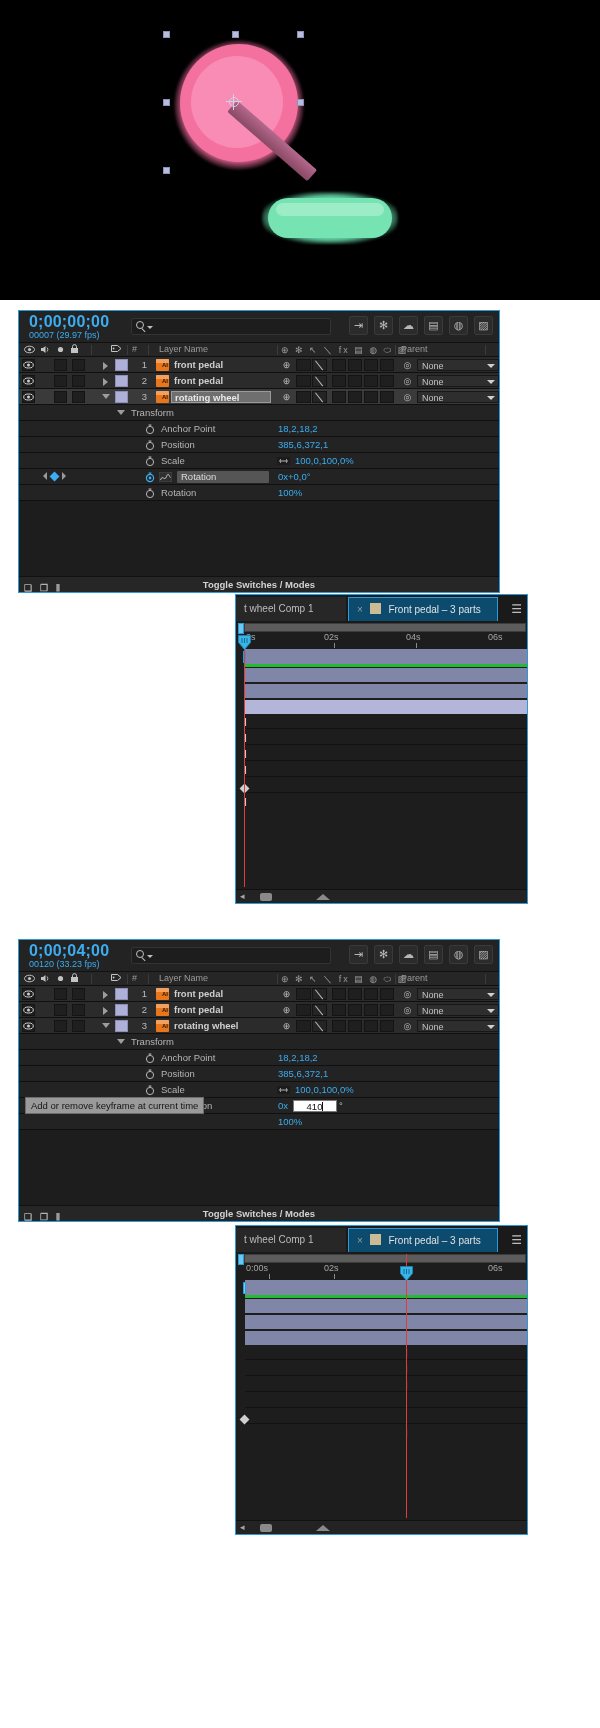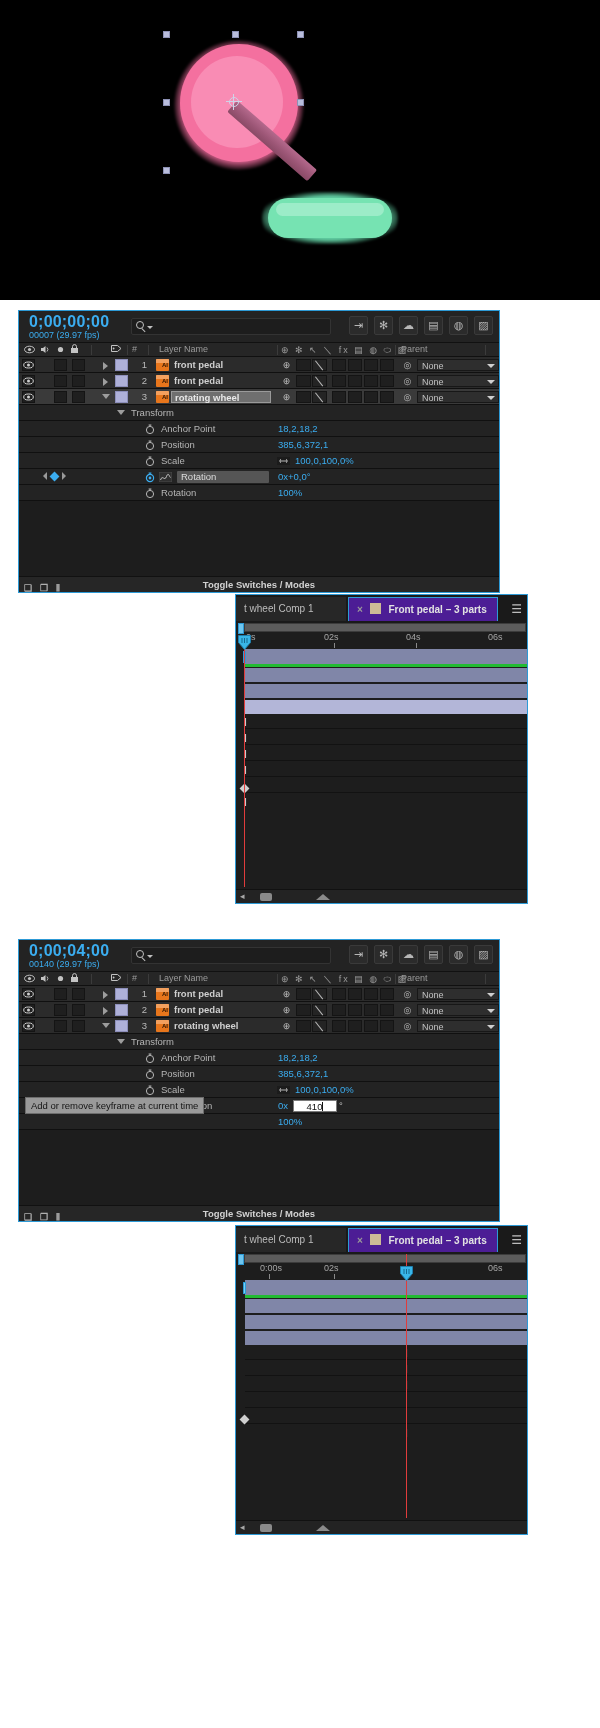--- a/index.html
+++ b/index.html
@@ -247,21 +247,21 @@
   }
 
   
   .tl-panel { position:absolute; background:#1d1d1d; border:1px solid #2d9ad6; }
   .tl-tabs { height:28px; background:#1a1a1a; position:relative; }
   .tab {
     position:absolute; top:2px; height:24px; line-height:24px;
     font-size:10px; color:#bdbdbd; padding:0 8px; background:#272727;
   }
   .tab.active {
-    background:#4c1d95; color:#e2e2e2; font-weight:bold;
+    background:#0c4a6e; color:#e2e2e2; font-weight:normal;
     border:1px solid #2d9ad6; border-bottom:none;
   }
   .tab .x { color:#9a9a9a; margin-right:4px; font-size:10px; }
   .tab .sw {
     display:inline-block; width:11px; height:11px; background:#cdbb96;
     vertical-align:-1px; margin-right:5px;
   }
   .tab-menu { position:absolute; right:5px; top:7px; color:#bdbdbd; font-size:12px; }
 
   .tl-body { position:relative; background:#1d1d1d; }
@@ -634,21 +634,21 @@
         <div class="scrub-handle" style="left:24px;"></div>
         <div class="zoom-tri" style="left:80px;"></div>
       </div>
     </div>
   </div>
 
   <div class="ae-panel" style="left:18px; top:939px; width:482px; height:283px;">
 
     <div class="ae-top">
       <div class="tc-big">0;00;04;00</div>
-      <div class="tc-sml">00140 (29.97 fps)</div>
+      <div class="tc-sml">00120 (33.23 fps)</div>
 
       <div class="search-wrap">
         <div class="mag">
           <div class="ring"></div>
             <div class="stem"></div>
         </div>
         <div class="mag-arrow"></div>
       </div>
 
       <div class="tool-icons">
@@ -872,21 +872,21 @@
         <span>Front pedal – 3 parts</span>
       </div>
       <div class="tab-menu">☰</div>
     </div>
 
     <div class="tl-body" style="position:absolute;left:0;top:28px;right:0;bottom:0;">
       <div class="tl-workbar" style="left:8px;top:0;right:1px;"></div>
       <div class="in-out" style="top:0px;"></div>
 
       <div class="tl-ruler" style="left:8px;top:9px;right:0;">
-        <div class="tick" style="left:16px;text-align:right;">0:00s</div>
+        <div class="tick" style="left:2px;text-align:right;">0:00s</div>
         <div class="tickmark" style="left:25px;"></div>
         <div class="tick" style="left:80px;">02s</div>
         <div class="tickmark" style="left:90px;"></div>
         <div class="tick" style="left:244px;">06s</div>
       </div>
 
       <svg class="cti-head" style="left:164px;top:12px;" viewBox="0 0 13 15">
         <path d="M0.5 0.5h12v7l-6 7-6-7z" fill="#39b6e8" stroke="#1f7fad"></path>
         <path d="M4 3v5M6.5 3v5M9 3v5" stroke="#17688f" stroke-width="1"></path>
       </svg>

